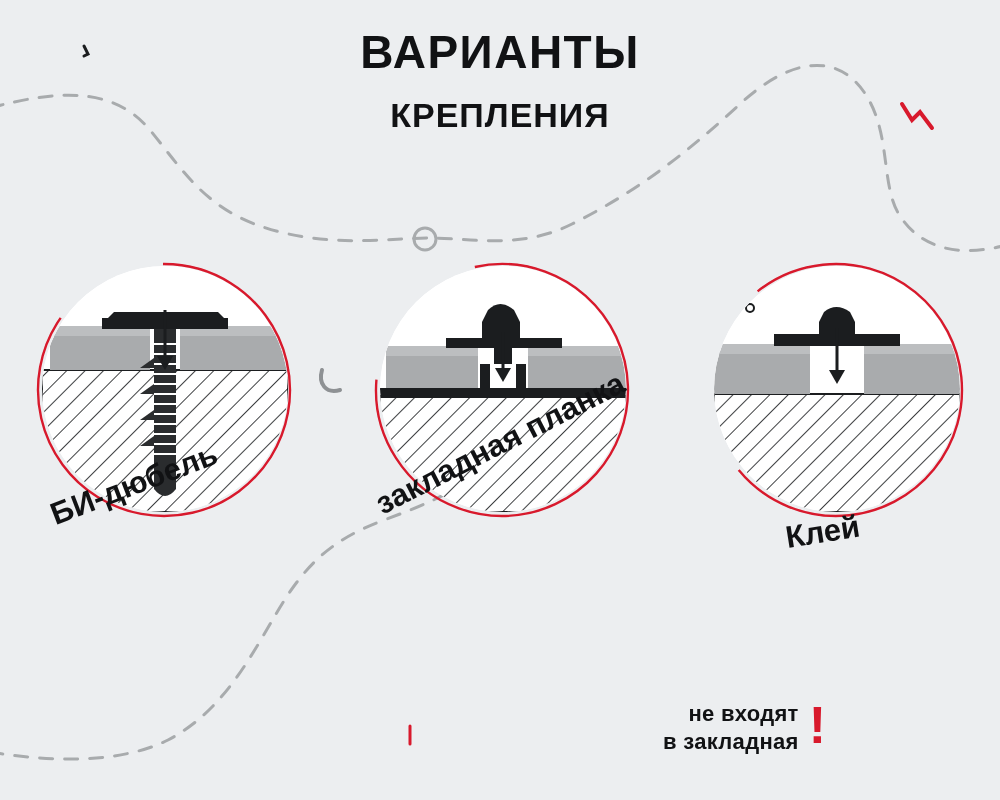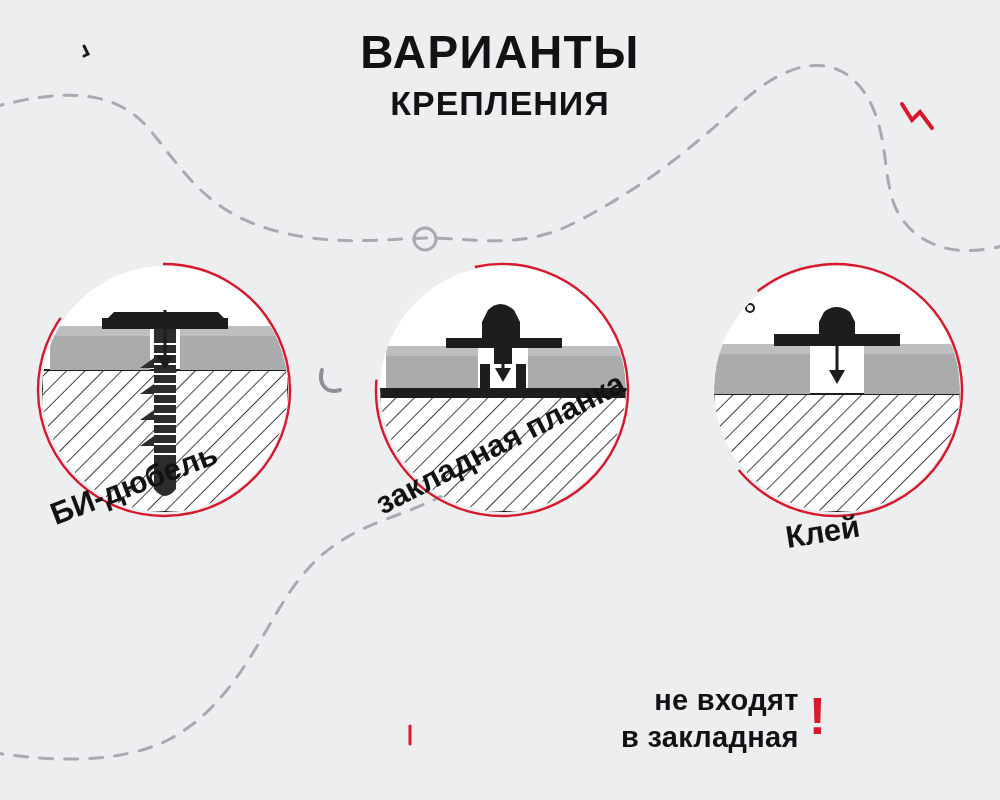--- a/index.html
+++ b/index.html
@@ -32,21 +32,21 @@
     font-weight: bold;
     letter-spacing: 1.5px;
     color: #111214;
     line-height: 1.05;
   }
   .title-sub {
     font-size: 34px;
     font-weight: bold;
     letter-spacing: 1px;
     color: #111214;
-    margin-top: 8px;
+    margin-top: 20px;
   }
   
   .circle {
     position: absolute;
     width: 256px; height: 256px;
   }
   .circle .ring {
     position: absolute; inset: 0;
     border-radius: 50%;
   }
@@ -78,21 +78,21 @@
   
   .footnote {
     position: absolute;
     right: 34px; bottom: 44px;
     display: flex;
     align-items: center;
     gap: 10px;
   }
   .footnote .lines {
     text-align: right;
-    font-size: 29px;
+    font-size: 22px;
     font-weight: bold;
     color: #111214;
     line-height: 1.28;
     letter-spacing: .3px;
   }
   .bang {
     font-size: 52px;
     font-weight: bold;
     color: #d8192c;
     line-height: .9;

